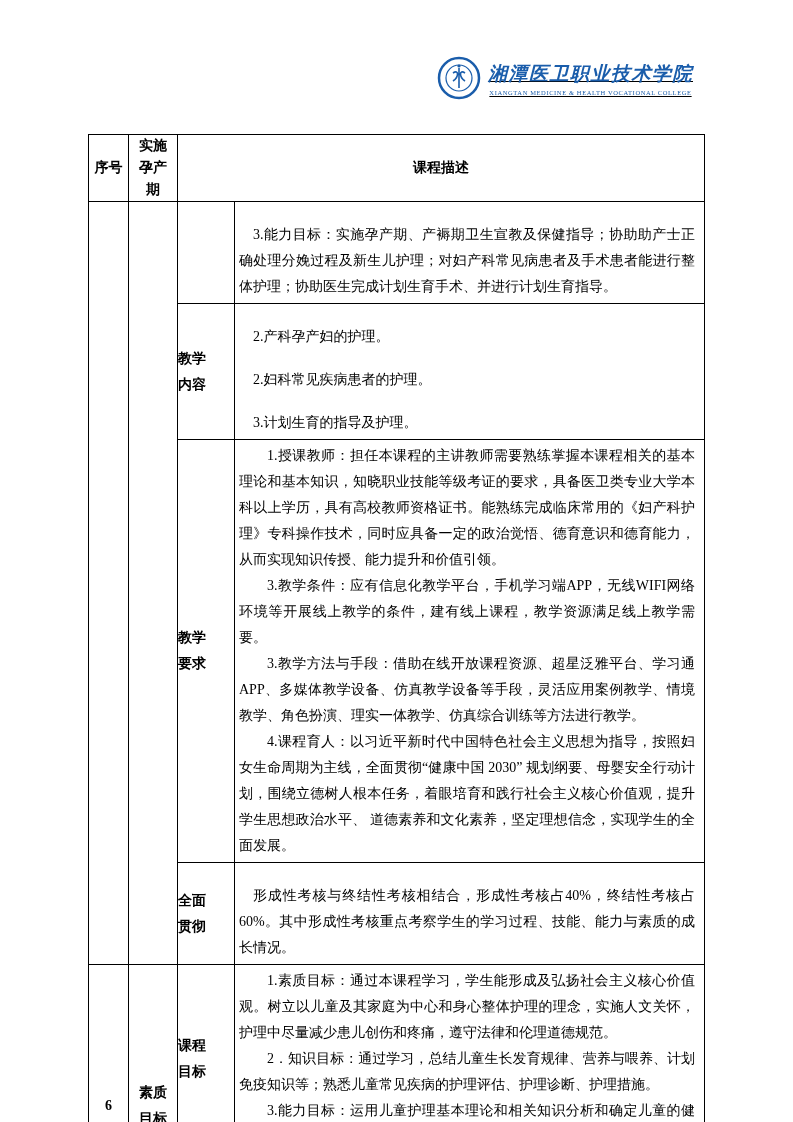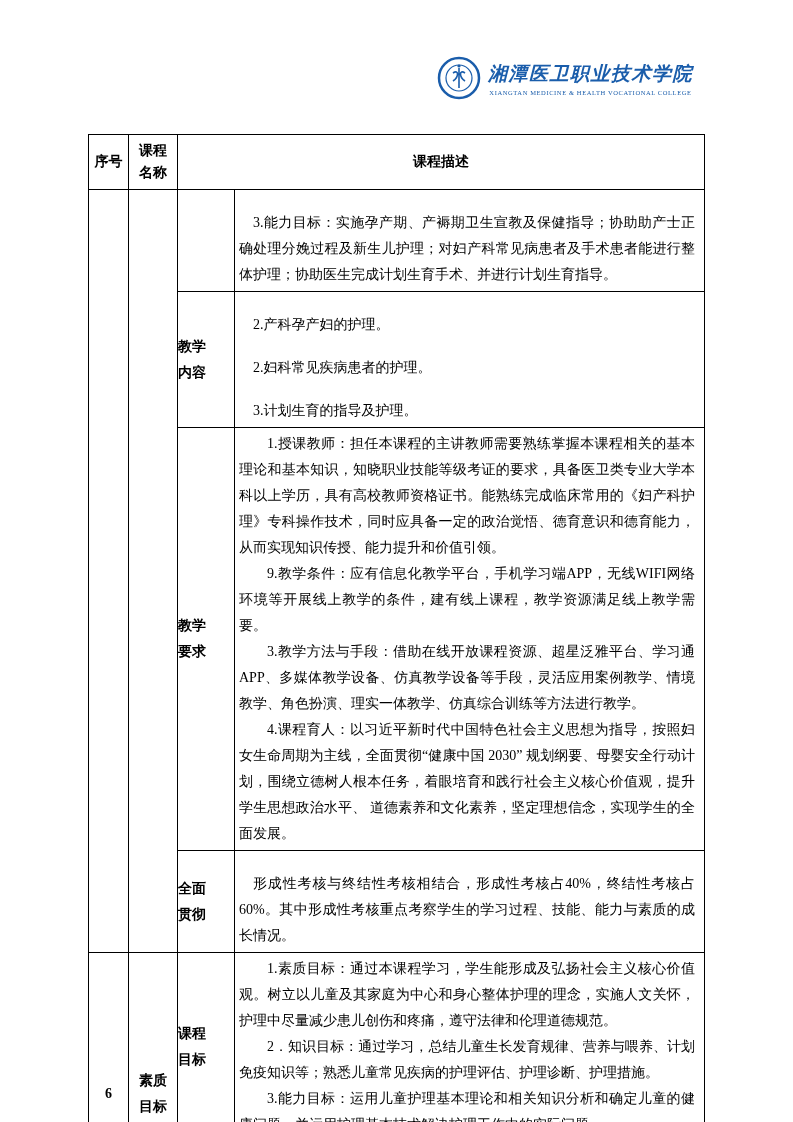--- a/index.html
+++ b/index.html
@@ -7,21 +7,21 @@
   body {
     width:793px; height:1122px;
     font-family:"Liberation Serif","DejaVu Serif",serif;
     color:#000;
   }
   .page { position:relative; width:793px; height:1122px; background:#fff; overflow:hidden; }
 
   
   .logo { position:absolute; top:56px; right:100px; display:flex; align-items:center; gap:7px; }
   .emblem { width:44px; height:44px; flex:0 0 auto; }
-  .logo-text { display:flex; flex-direction:column; align-items:center; }
+  .logo-text { display:flex; flex-direction:column; align-items:center;text-decoration:underline; }
   .logo-zh {
     font-size:19px; font-weight:bold; font-style:italic;
     color:#1a5dab; letter-spacing:1.5px; white-space:nowrap;
   }
   .logo-en {
     font-size:6.5px; color:#1a5dab; letter-spacing:0.6px;
     margin-top:2px; white-space:nowrap;
   }
 
   
@@ -67,21 +67,21 @@
   <table class="course-table">
     <colgroup>
       <col class="col-no">
         <col class="col-name">
         <col class="col-label">
         <col>
     </colgroup>
     <tbody>
       <tr>
         <th>序号</th>
-        <th><span class="two-char">课程名称</span></th>
+        <th><span class="two-char">实施孕产期</span></th>
         <th colspan="2">课程描述</th>
       </tr>
 
       <tr>
         <td rowspan="4" class="cell-no"></td>
         <td rowspan="4" class="cell-name"></td>
         <td class="cell-label"></td>
         <td class="cell-content">
           <p class="indent1">3.能力目标：实施孕产期、产褥期卫生宣教及保健指导；协助助产士正确处理分娩过程及新生儿护理；对妇产科常见病患者及手术患者能进行整体护理；协助医生完成计划生育手术、并进行计划生育指导。</p>
         </td>
@@ -97,21 +97,21 @@
           <p class="indent1">3.计划生育的指导及护理。</p>
         </td>
       </tr>
 
       <tr>
         <td class="cell-label">
           <span class="two-char">教学要求</span>
         </td>
         <td class="cell-content">
           <p class="indent2">1.授课教师：担任本课程的主讲教师需要熟练掌握本课程相关的基本理论和基本知识，知晓职业技能等级考证的要求，具备医卫类专业大学本科以上学历，具有高校教师资格证书。能熟练完成临床常用的《妇产科护理》专科操作技术，同时应具备一定的政治觉悟、德育意识和德育能力，从而实现知识传授、能力提升和价值引领。</p>
-          <p class="indent2">9.教学条件：应有信息化教学平台，手机学习端APP，无线WIFI网络环境等开展线上教学的条件，建有线上课程，教学资源满足线上教学需要。</p>
+          <p class="indent2">3.教学条件：应有信息化教学平台，手机学习端APP，无线WIFI网络环境等开展线上教学的条件，建有线上课程，教学资源满足线上教学需要。</p>
           <p class="indent2">3.教学方法与手段：借助在线开放课程资源、超星泛雅平台、学习通APP、多媒体教学设备、仿真教学设备等手段，灵活应用案例教学、情境教学、角色扮演、理实一体教学、仿真综合训练等方法进行教学。</p>
           <p class="indent2">4.课程育人：以习近平新时代中国特色社会主义思想为指导，按照妇女生命周期为主线，全面贯彻“健康中国 2030” 规划纲要、母婴安全行动计划，围绕立德树人根本任务，着眼培育和践行社会主义核心价值观，提升学生思想政治水平、 道德素养和文化素养，坚定理想信念，实现学生的全面发展。</p>
         </td>
       </tr>
 
       <tr>
         <td class="cell-label">
           <span class="two-char">全面贯彻</span>
         </td>
         <td class="cell-content">

